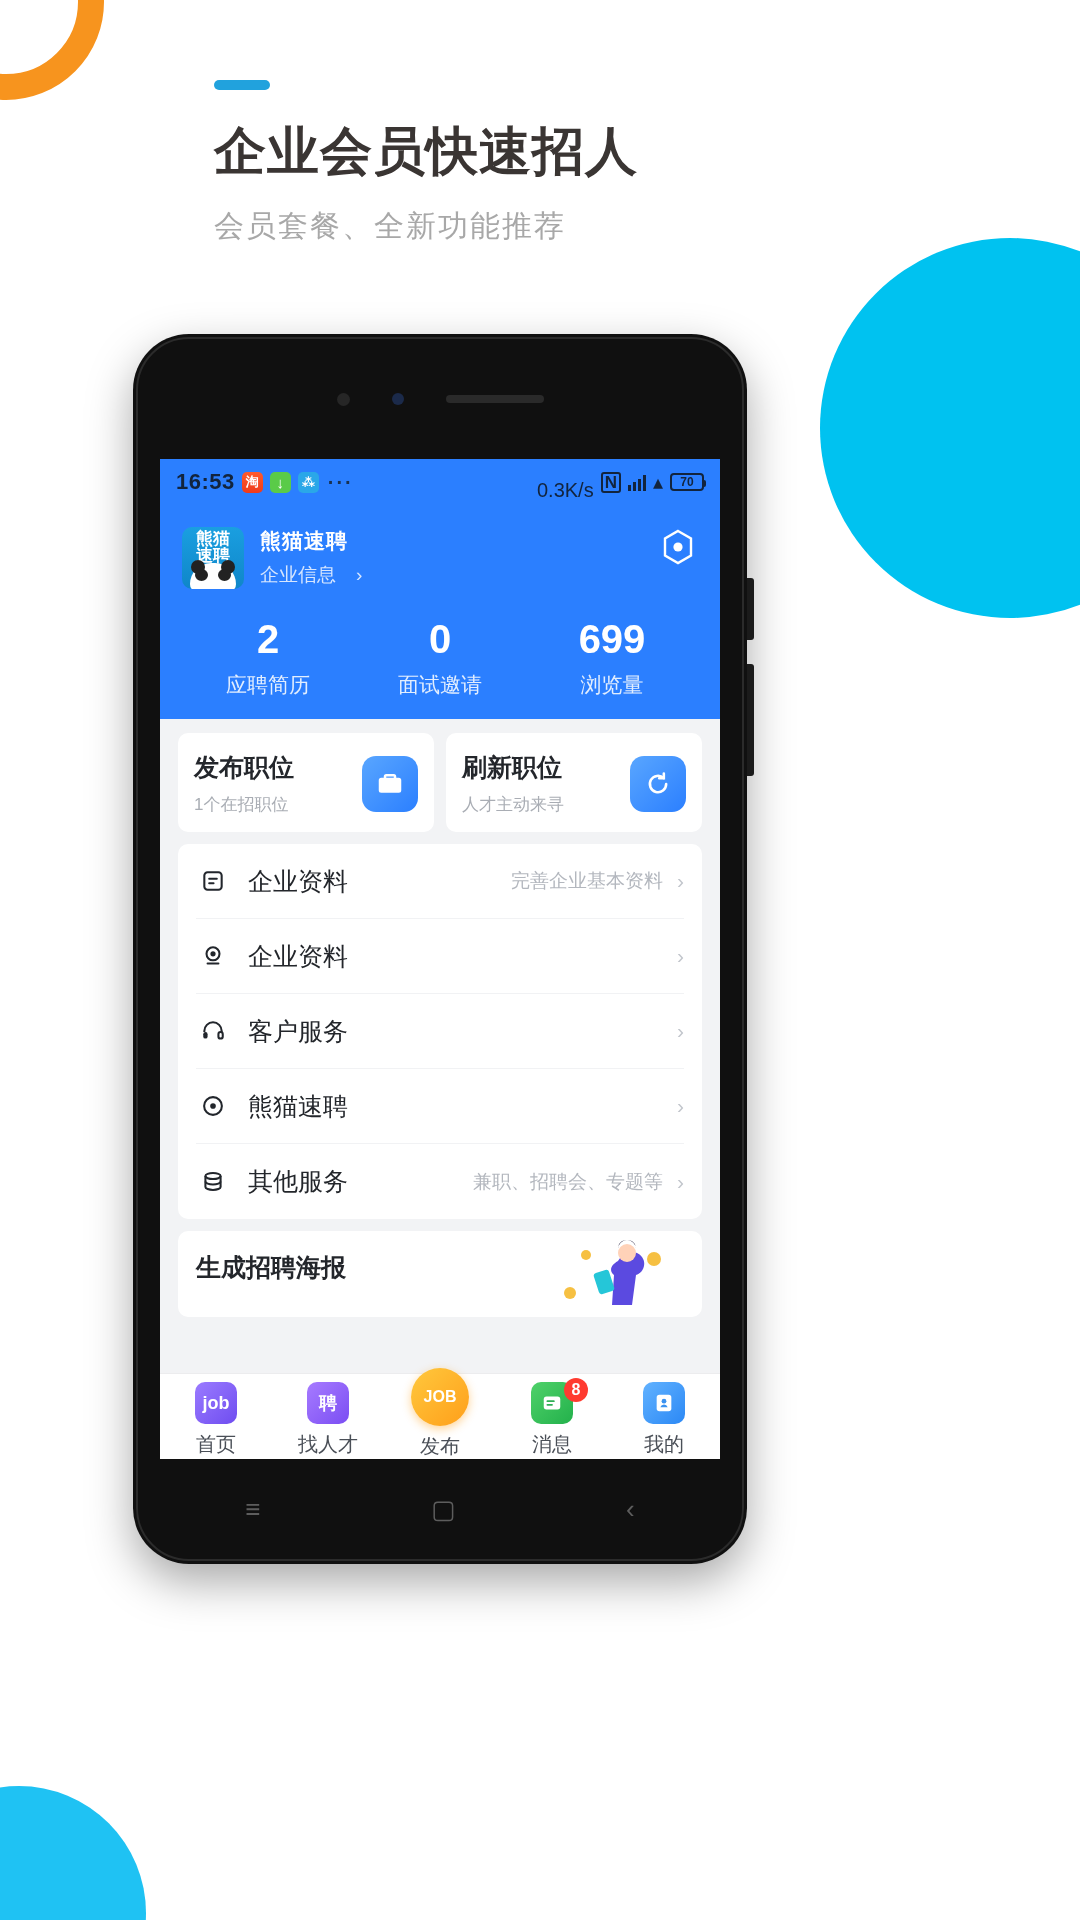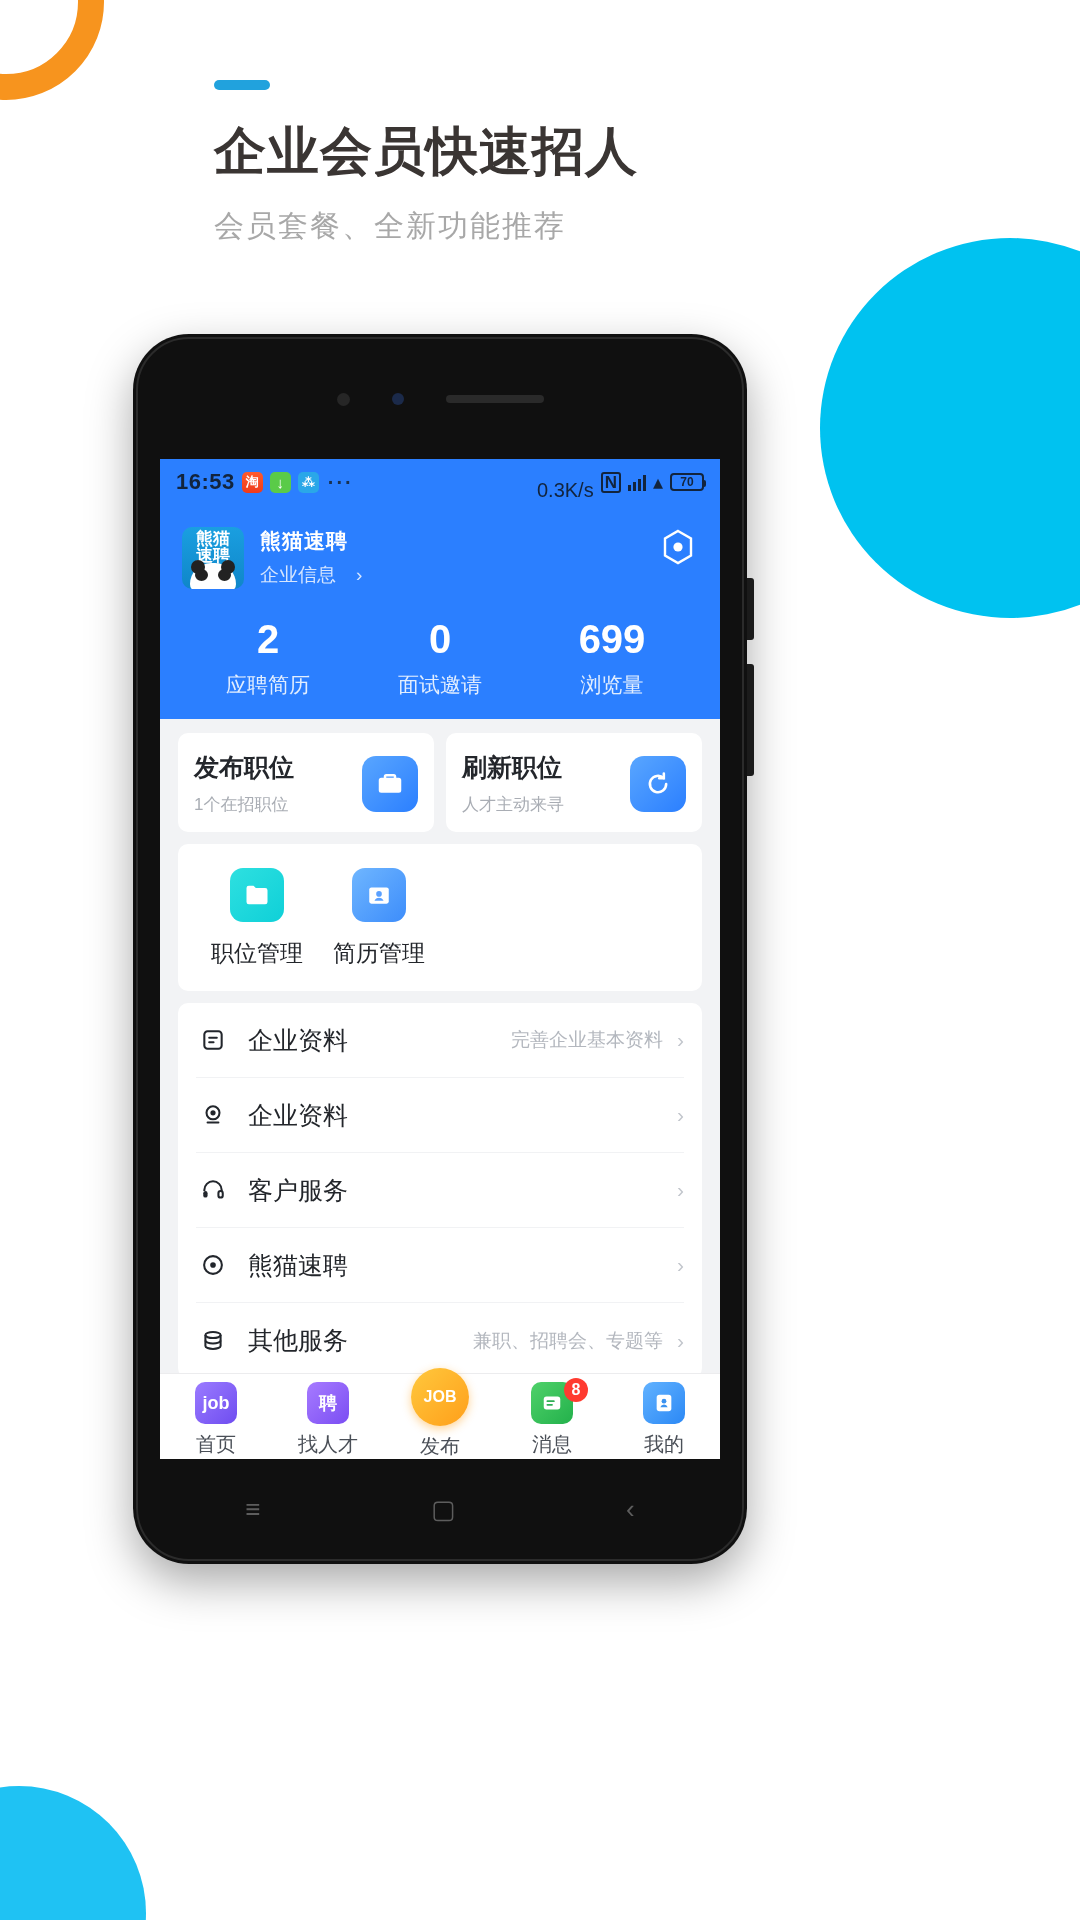--- a/index.html
+++ b/index.html
@@ -353,42 +353,20 @@
         </div>
         <div class="icon-sq" id="refresh-job-icon">
           <svg width="28" height="28" viewBox="0 0 24 24" fill="none" stroke="#fff" stroke-width="2.2" stroke-linecap="round">
             <path d="M19 12a7 7 0 1 1-2.1-5"></path>
               <path d="M17 3v4h-4"></path>
           </svg>
         </div>
       </div>
     </div>
 
-    <div id="shortcut-card">
-      <div class="shortcut">
-        <div class="sc-icon" id="job-manage-icon">
-          <svg width="28" height="28" viewBox="0 0 24 24" fill="#fff">
-            <path d="M3 6a2 2 0 0 1 2-2h4l2 2h8a2 2 0 0 1 2 2v10a2 2 0 0 1-2 2H5a2 2 0 0 1-2-2V6z"></path>
-          </svg>
-        </div>
-        <div class="sc-label">职位管理</div>
-      </div>
-      <div class="shortcut">
-        <div class="sc-icon" id="resume-manage-icon">
-          <svg width="26" height="26" viewBox="0 0 24 24" fill="#fff">
-            <rect x="3" y="5" width="18" height="15" rx="2"></rect>
-            <circle cx="12" cy="11" r="2.6" fill="#5aa0ff"></circle>
-            <path d="M7.8 17.2a4.6 4.6 0 0 1 8.4 0z" fill="#5aa0ff"></path>
-          </svg>
-        </div>
-        <div class="sc-label">简历管理</div>
-      </div>
-      <div class="shortcut"></div>
-      <div class="shortcut"></div>
-    </div>
 
     <div id="menu-card">
 
       <div class="menu-row">
         <span class="m-icon">
           <svg width="26" height="26" viewBox="0 0 24 24" fill="none" stroke="#22262c" stroke-width="1.9">
             <rect x="4" y="4" width="16" height="16" rx="3"></rect>
             <path d="M8.5 10h7M8.5 14h4" stroke-linecap="round"></path>
           </svg>
         </span>

